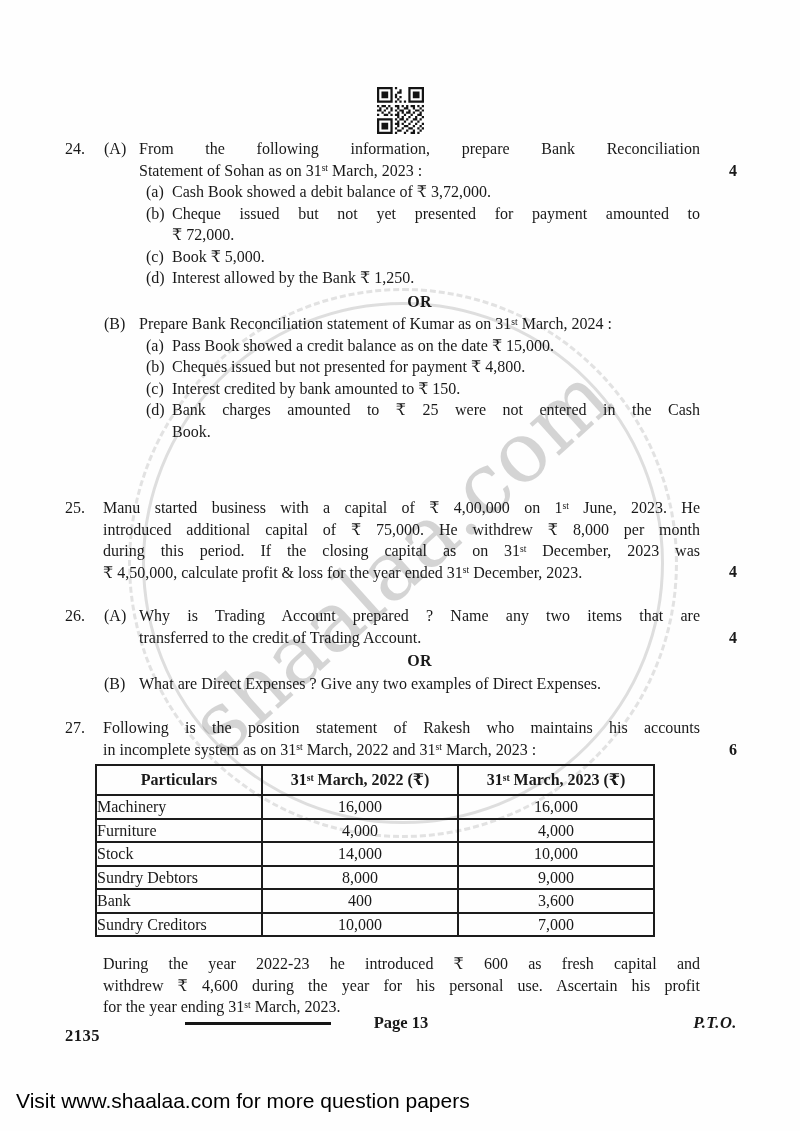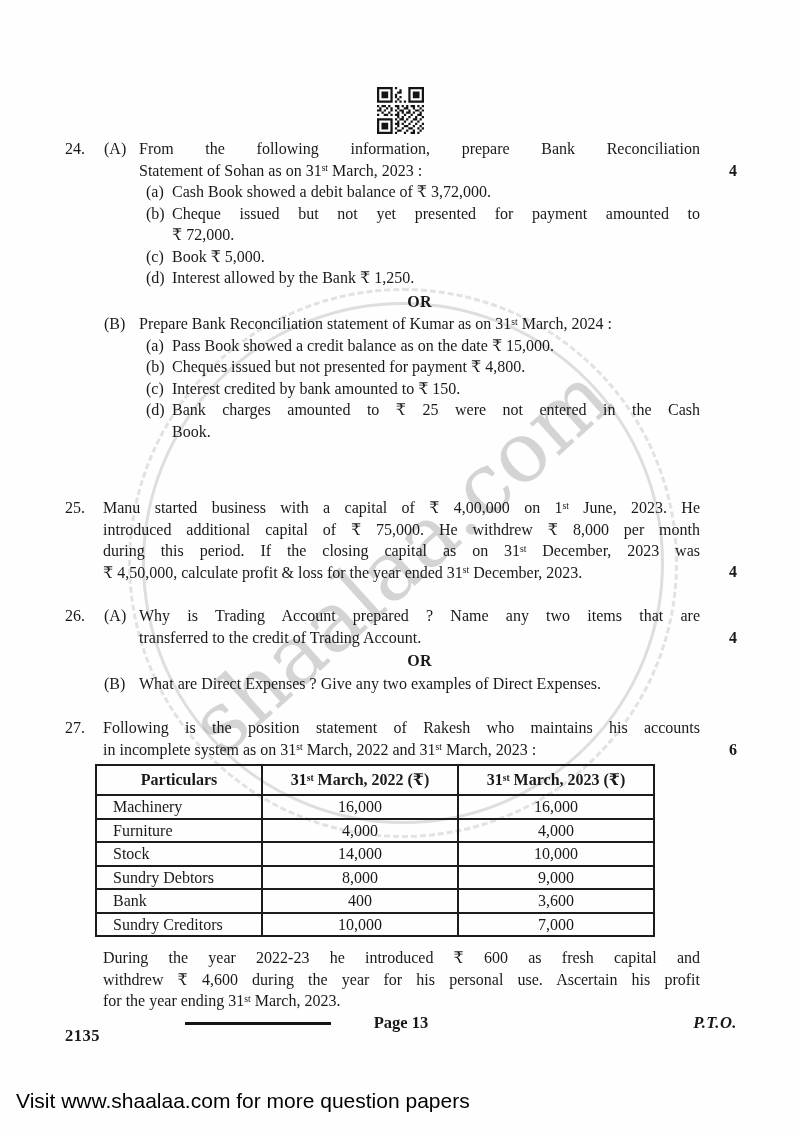--- a/index.html
+++ b/index.html
@@ -23,24 +23,24 @@
   .qnum,.plabel{display:block;}
   .item{display:flex;margin-left:7px;}
   .ilabel{width:26px;flex:none;}
   .itext{flex:1;}
   .tline{text-align:justify;text-align-last:justify;}
   .tline.tlast{text-align-last:auto;}
   sup{font-size:60%;line-height:0;position:relative;top:-0.45em;vertical-align:baseline;}
   .orline{text-align:center;font-weight:bold;margin:2px 0 1px;letter-spacing:.3px;}
   .marks{position:absolute;right:0;font-weight:bold;}
   
-  .ptable{border-collapse:collapse;table-layout:fixed;width:558px;margin:4px 0 10px -8px;font-size:16px;}
+  .ptable{border-collapse:collapse;table-layout:fixed;width:558px;margin:4px 0 16px -8px;font-size:16px;}
   .ptable th{border:2px solid #1c1c1c;font-weight:bold;text-align:center;padding:3px 2px;height:22px;}
   .ptable td{border:2px solid #1c1c1c;text-align:center;padding:0 2px;height:21px;}
-  .ptable td.c1{text-align:left;padding-left:16px;}
+  .ptable td.c1{text-align:left;padding-left:0;}
   
   .footer{position:absolute;left:65px;width:672px;top:1013px;height:22px;font-size:16.5px;z-index:1;}
   .fcode{position:absolute;left:0;top:13px;font-weight:bold;letter-spacing:.5px;}
   .fline{position:absolute;left:120px;top:9px;width:146px;height:2.5px;background:#151515;}
   .fpage{position:absolute;left:0;right:0;top:0;text-align:center;font-weight:bold;}
   .fpto{position:absolute;right:0;top:0;font-weight:bold;font-style:italic;letter-spacing:.5px;}
   .bottom-note{position:absolute;left:16px;top:1089px;z-index:1;
                font-family:"Liberation Sans","DejaVu Sans",sans-serif;font-size:21px;color:#000000;}
 </style>
 </head>

